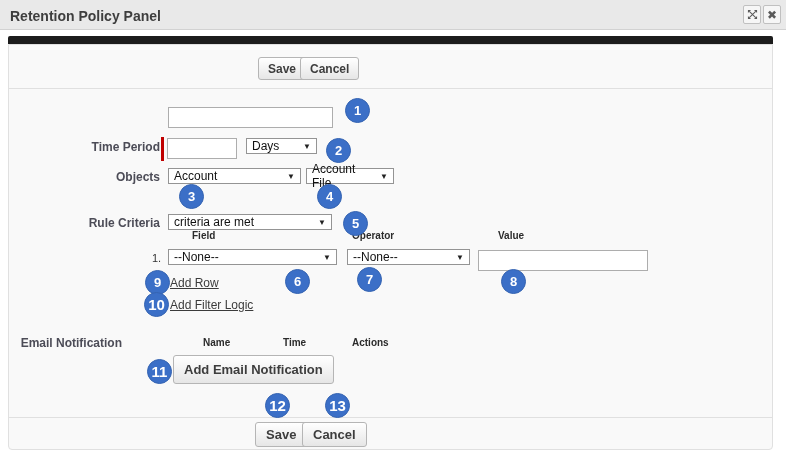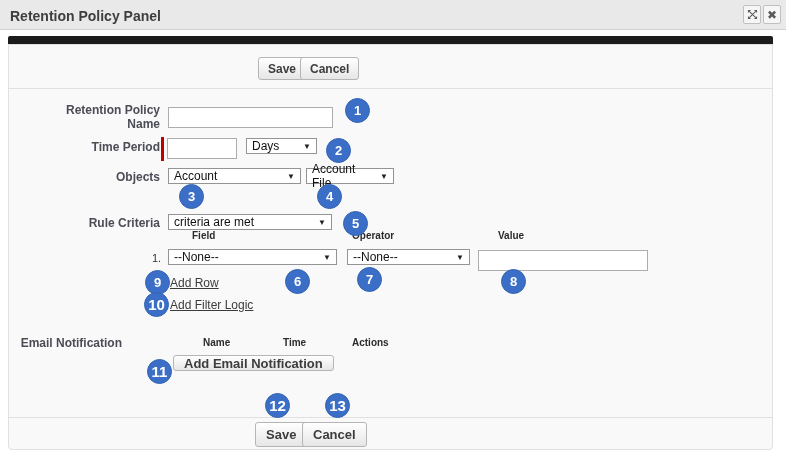--- a/index.html
+++ b/index.html
@@ -79,21 +79,20 @@
 
   <div class="blackbar"></div>
 
   <div class="panel"></div>
   <div class="divider" style="top:88px;"></div>
   <div class="divider" style="top:417px;"></div>
 
   <button class="btn" style="left:258px; top:57px;">Save</button>
   <button class="btn" style="left:300px; top:57px;">Cancel</button>
 
-  <div class="lbl" style="left:50px; top:103px;">Retention Policy Name</div>
   <input class="inp" style="left: 168px; top: 107px; width: 165px;" value="">
   <div class="badge" style="left:345px; top:98px;">1</div>
 
   <div class="lbl" style="left:50px; top:140px;">Time Period</div>
   <div class="reqbar" style="left:161px; top:137px;"></div>
   <input class="inp" style="left: 167px; top: 138px; width: 70px;" value="">
   <div class="sel" style="left:246px; top:138px; width:71px;">
     <span>Days</span>
     <span class="arr">▼</span>
   </div>
@@ -140,20 +139,20 @@
   <div class="badge" style="left:145px; top:270px;">9</div>
   <a class="lnk" style="left:170px; top:276px;">Add Row</a>
   <div class="badge two" style="left:144px; top:292px;">10</div>
   <a class="lnk" style="left:170px; top:298px;text-align:right;">Add Filter Logic</a>
 
   <div class="lbl" style="left:12px; top:336px;">Email Notification</div>
   <div class="colhdr" style="left:183px; top:337px;">Name</div>
   <div class="colhdr" style="left:263px; top:337px;">Time</div>
   <div class="colhdr" style="left:332px; top:337px;">Actions</div>
   <div class="badge two" style="left:147px; top:359px;">11</div>
-  <button class="btn big" style="left:173px; top:355px; height:16px;">Add Email Notification</button>
+  <button class="btn big" style="left:173px; top:355px; height:29px;">Add Email Notification</button>
 
   <div class="badge two" style="left:265px; top:393px;">12</div>
   <div class="badge two" style="left:325px; top:393px;">13</div>
   <button class="btn big" style="left:255px; top:422px;">Save</button>
   <button class="btn big" style="left:302px; top:422px;">Cancel</button>
 
 </div>
 
 </body></html>

